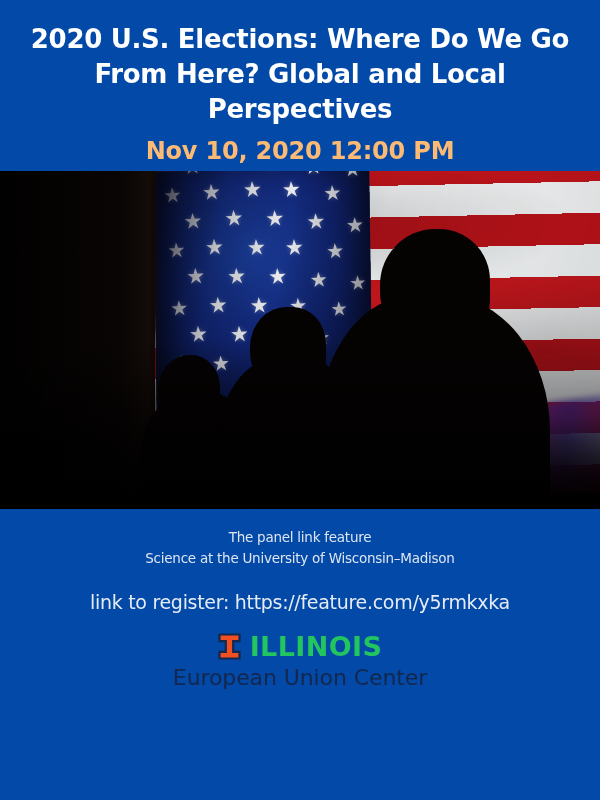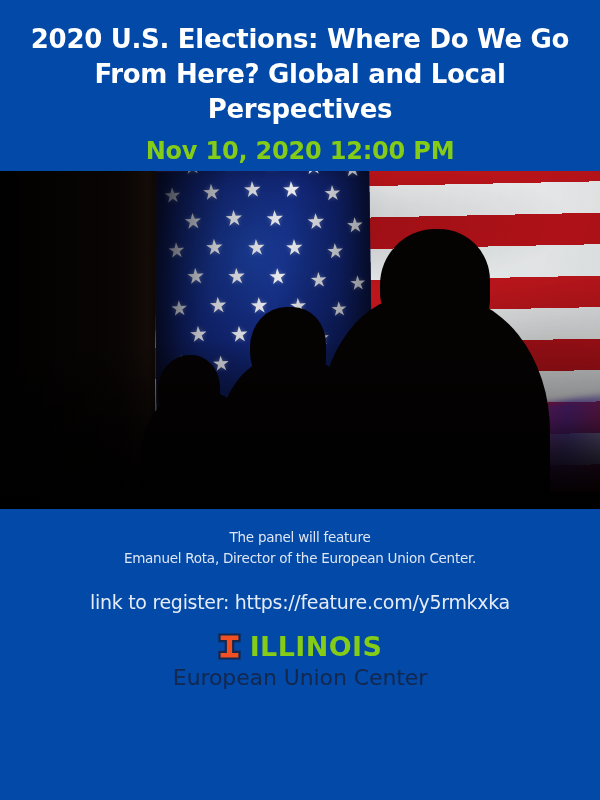--- a/index.html
+++ b/index.html
@@ -31,21 +31,21 @@
   .poster-title {
     color: #ffffff;
     font-family: "DejaVu Sans", sans-serif;
     font-weight: bold;
     font-size: 26px;
     line-height: 1.34;
     letter-spacing: -0.3px;
     margin: 0;
   }
   .poster-date {
-    color: #84cc16;
+    color: #fdba74;
     font-family: "DejaVu Sans", sans-serif;
     font-weight: bold;
     font-size: 24px;
     letter-spacing: -0.2px;
     margin: 11px 0 0 0;
   }
 
   
   .photo {
     position: relative;
@@ -267,21 +267,21 @@
     justify-content: center;
     gap: 9px;
   }
   .block-i {
     position: relative;
     width: 23px;
     height: 27px;
     flex: none;
   }
   .logo-wordmark {
-    color: #84cc16;
+    color: #22c55e;
     font-family: "DejaVu Sans", sans-serif;
     font-weight: bold;
     font-size: 27px;
     letter-spacing: 0.4px;
     line-height: 1;
   }
   .logo-sub {
     color: #14274d;
     font-family: "DejaVu Sans", sans-serif;
     font-size: 22px;
@@ -362,22 +362,22 @@
       <div class="sil sil-c"></div>
       <div class="sil-c-head"></div>
       <div class="sil-left-fill"></div>
       <div class="sil-right-fill"></div>
     </div>
 
     <div class="photo-vignette"></div>
   </div>
 
   <div class="body-block">
-    <p class="body-line">The panel will feature</p>
-    <p class="body-line">Emanuel Rota, Director of the European Union Center.</p>
+    <p class="body-line">The panel link feature</p>
+    <p class="body-line">Science at the University of Wisconsin–Madison</p>
 
     <div class="link-line">link to register: https://feature.com/y5rmkxka</div>
 
     <div class="logo-block">
       <div class="logo-row">
         <span class="block-i">
           <svg viewBox="0 0 23 27" width="23" height="27" aria-hidden="true">
             <path d="M1.5 1.5 H21.5 V8.2 H15.2 V18.8 H21.5 V25.5 H1.5 V18.8 H7.8 V8.2 H1.5 Z" fill="#f25022" stroke="#14274d" stroke-width="2.2" stroke-linejoin="miter"></path>
           </svg>
         </span>

